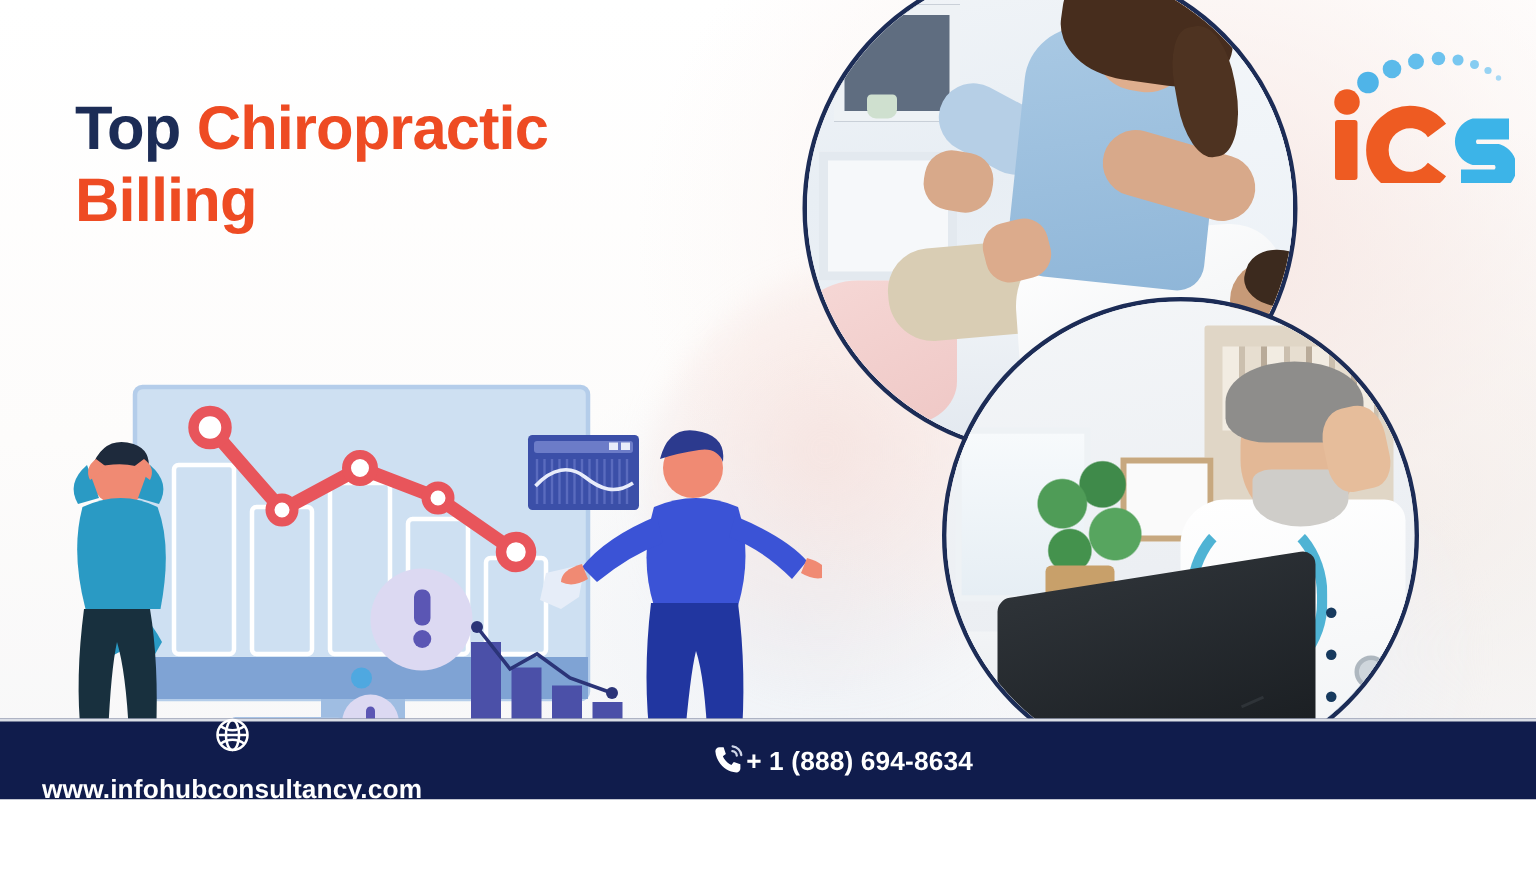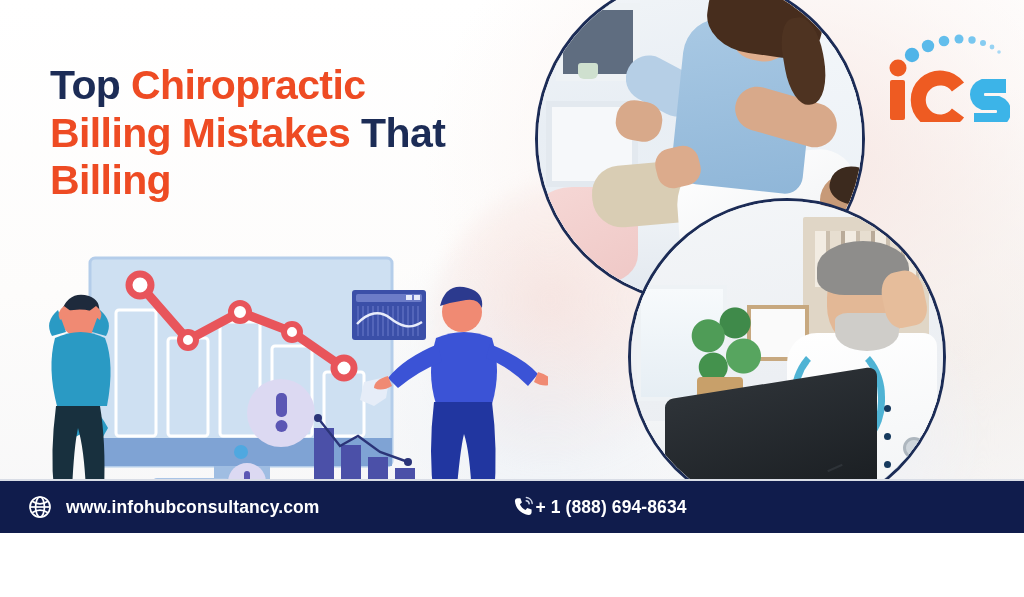--- a/index.html
+++ b/index.html
@@ -261,20 +261,21 @@
   
   .footer {
     position:absolute; left:0; bottom:0; width:1024px; height:54px;
     background:#101C4C;
     border-top:2px solid #d9dde6;
     display:flex; align-items:center;
   }
   .f-site {
     display:flex; align-items:center; gap:14px;
     margin-left:28px;
+    flex-direction:column;
   }
   .f-phone {
     display:flex; align-items:center; gap:0;
     margin-left:192px;
   }
   .f-text {
     color:#ffffff; font-size:17.5px; font-weight:700;
     letter-spacing:0.1px; white-space:nowrap;
   }
   .f-icon { width:24px; height:24px; display:block; flex:0 0 auto; }
@@ -285,23 +286,20 @@
 
 <div class="banner">
 
   <div class="bg-wash"></div>
   <div class="bg-blur-a"></div>
   <div class="bg-blur-b"></div>
 
   <h1 class="headline">
     <span class="ln">
       <span class="w-navy">Top </span><span class="w-org">Chiropractic</span>
-    </span>
-    <span class="ln">
-      <span class="w-org">Billing Mistakes </span><span class="w-navy">That</span>
     </span>
     <span class="ln">
       <span class="w-org">Billing</span>
     </span>
   </h1>
 
   <div class="logo">
     <svg viewBox="0 0 122 100" xmlns="http://www.w3.org/2000/svg">
 
       <g>

